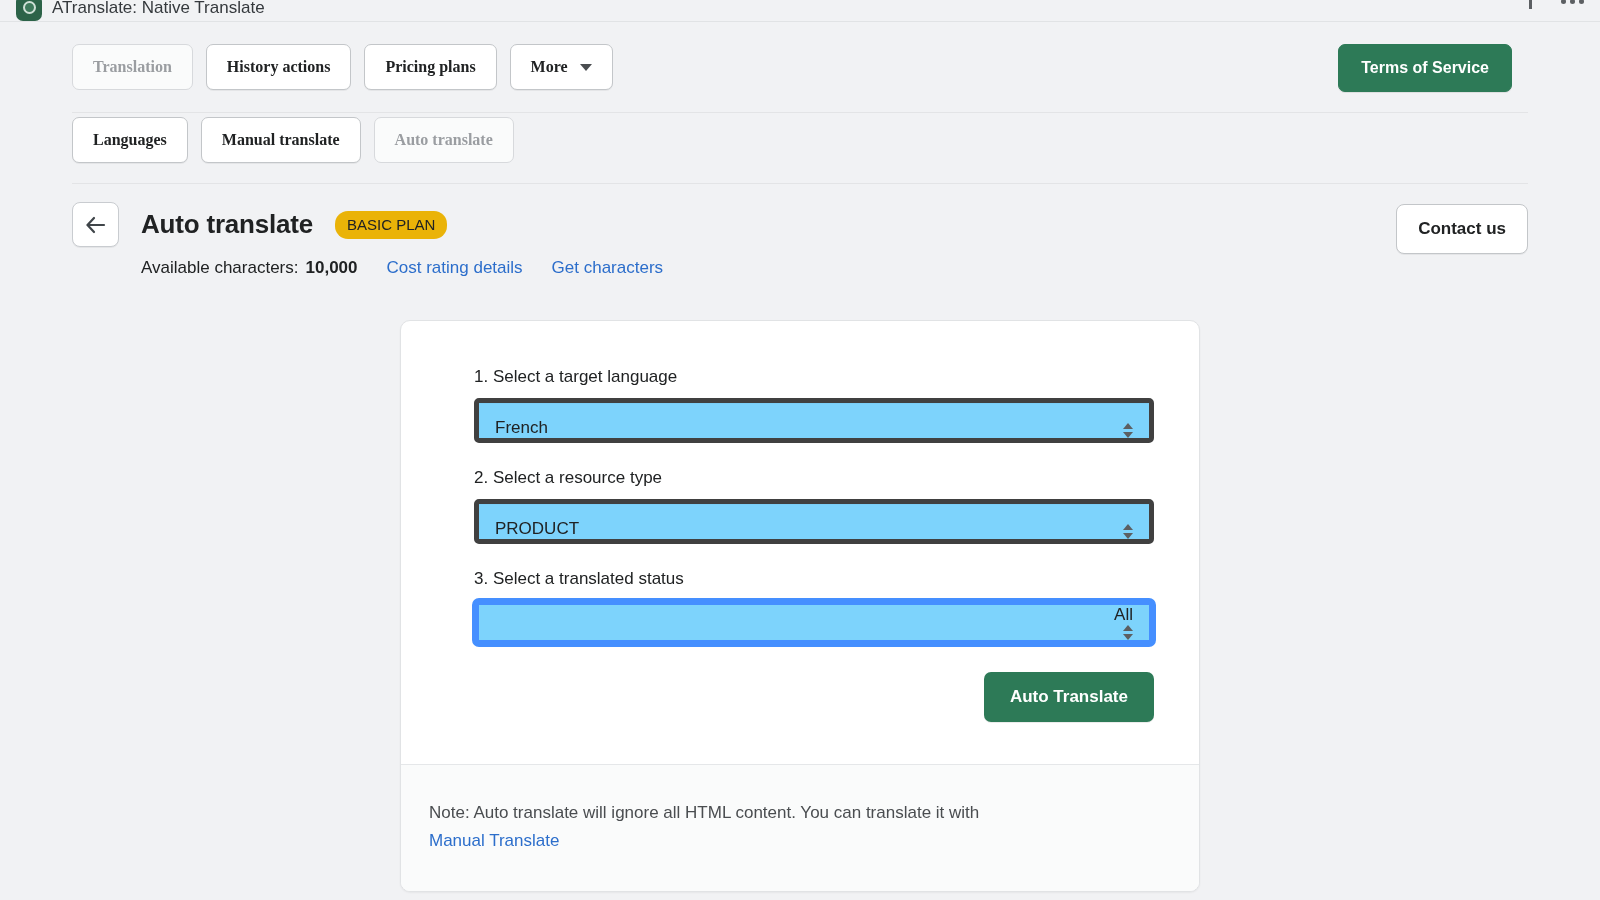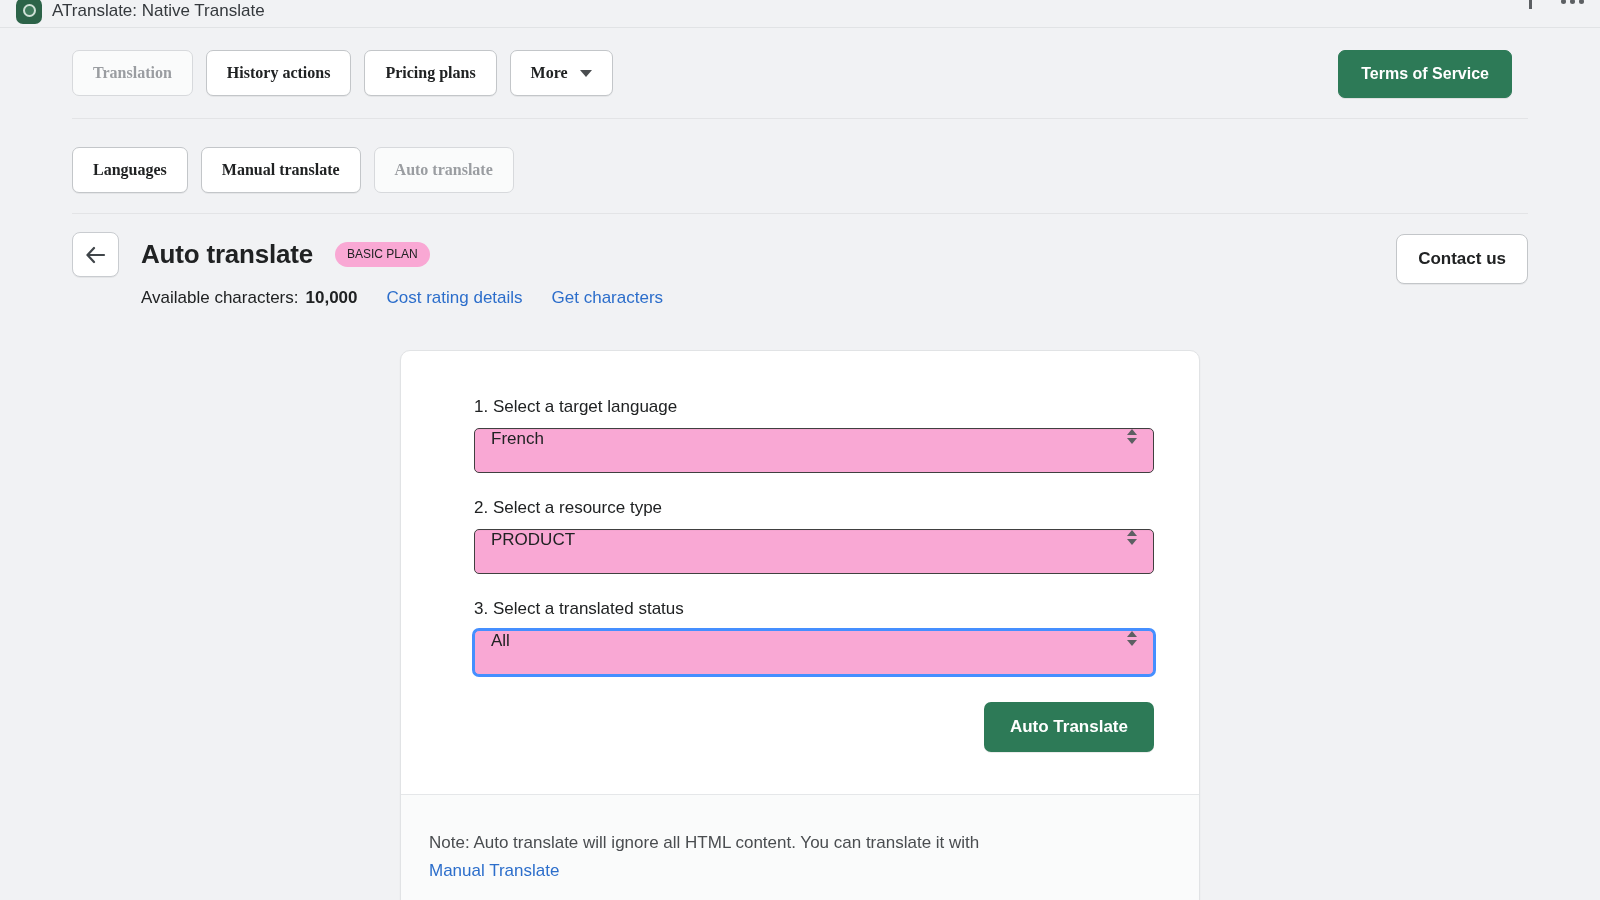--- a/index.html
+++ b/index.html
@@ -10,21 +10,21 @@
     overflow: hidden;
     background: #f1f2f4;
     font-family: "Liberation Sans", sans-serif;
     color: #202223;
     -webkit-font-smoothing: antialiased;
   }
 
   
   .app-bar {
     position: relative;
-    height: 28px;
+    height: 22px;
     background: #f1f2f4;
     border-bottom: 1px solid #e1e3e5;
     display: flex;
     align-items: center;
     padding: 0 16px;
   }
   .app-identity {
     display: flex;
     align-items: center;
     gap: 10px;
@@ -85,21 +85,21 @@
   
   .page { padding: 0 72px; }
 
   .nav-row {
     display: flex;
     align-items: center;
     padding: 22px 0 22px 0;
     position: relative;
   }
   .nav-row.secondary {
-    padding: 28px 0 20px 0;
+    padding: 4px 0 20px 0;
     border-top: 1px solid #e3e4e6;
   }
   .sep-line { border-top: 1px solid #e3e4e6; }
 
   .btn {
     font-family: Liberation Serif, serif;
     font-size: 16px;
     font-weight: 700;
     color: #202223;
     background: #ffffff;
@@ -163,23 +163,23 @@
     box-shadow: 0 1px 0 rgba(0,0,0,0.05);
   }
   .arrow-left { display: block; }
   .page-title {
     font-size: 26px;
     font-weight: 700;
     color: #202223;
     letter-spacing: -0.2px;
   }
   .plan-badge {
-    background: #f9a8d4;
-    color: #202223;
-    font-size: 12px;
+    background: #eab308;
+    color: #202223;
+    font-size: 15px;
     padding: 5px 12px 6px;
     border-radius: 13px;
     white-space: nowrap;
   }
   .header-sub {
     margin-left: 69px;
     margin-top: 11px;
     font-size: 17px;
     color: #202223;
     display: flex;
@@ -226,35 +226,36 @@
 
   .field { margin-bottom: 25px; }
   .field:last-of-type { margin-bottom: 0; }
   .field-label {
     font-size: 17px;
     color: #202223;
     margin-bottom: 11px;
   }
   .select-shell {
     position: relative;
-    border: 1px solid #404040;
+    border: 5px solid #404040;
     border-radius: 5px;
-    background: #f9a8d4;
+    background: #7dd3fc;
     height: 45px;
     display: flex;
-    align-items: flex-start;
+    align-items: flex-end;
     padding: 0 16px;
     cursor: pointer;
     box-shadow: inset 0 1px 0 rgba(0,0,0,0.02);
   }
   .select-shell.focused {
     border-color: #458fff;
     outline: 2px solid #458fff;
     outline-offset: 0px;
     box-shadow: 0 0 0 1px #458fff;
+    flex-direction: column;
   }
   .select-value {
     font-size: 17px;
     color: #202223;
     flex: 1;
   }
   .stepper {
     display: flex;
     flex-direction: column;
     align-items: center;

